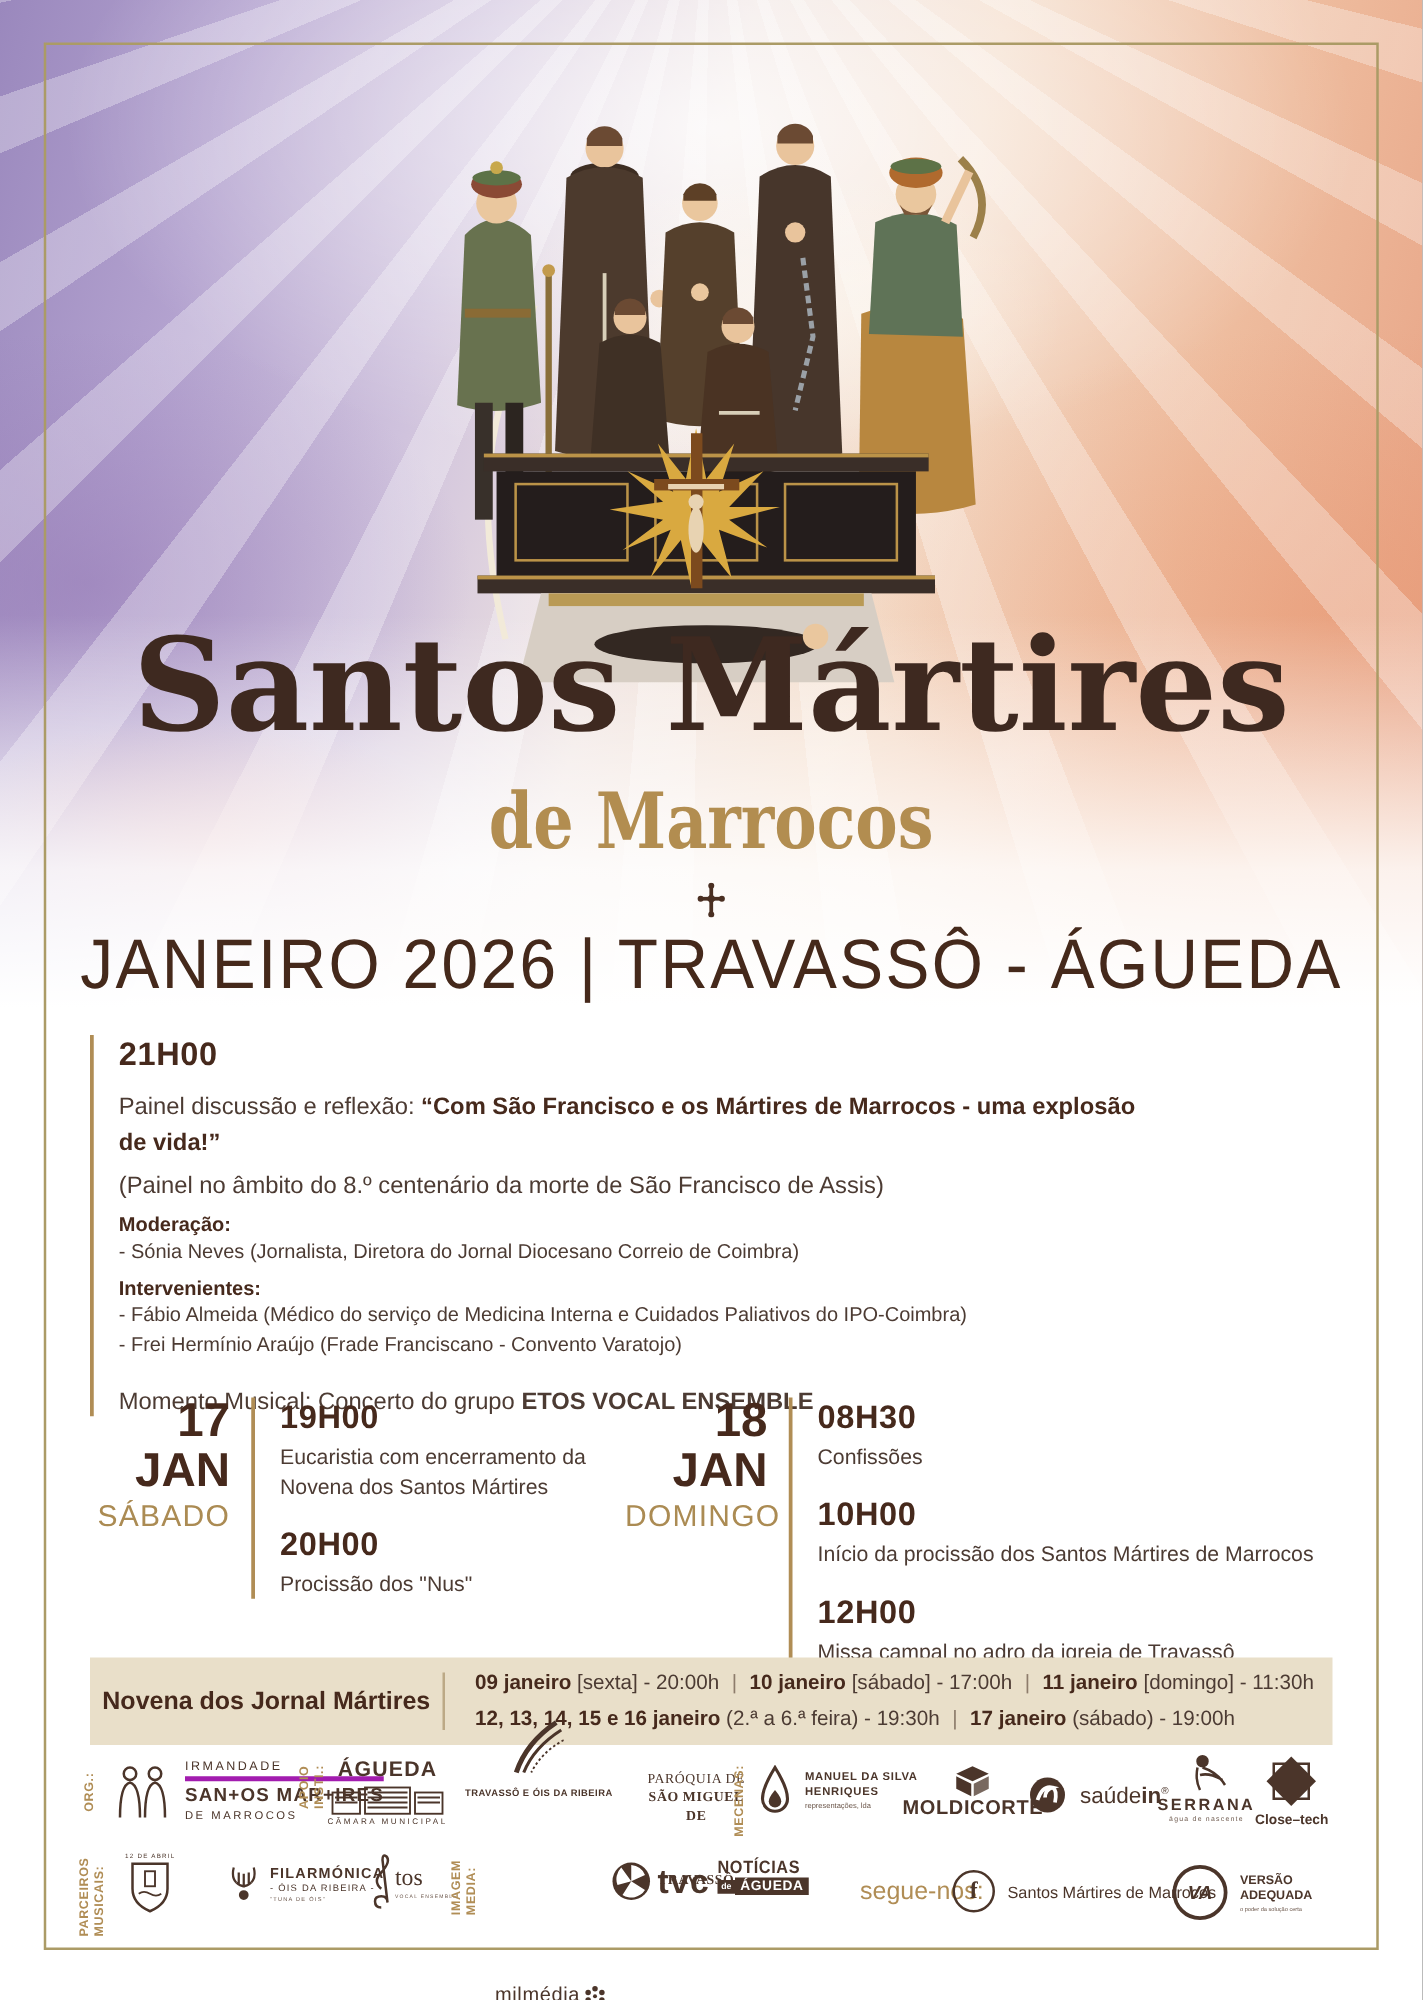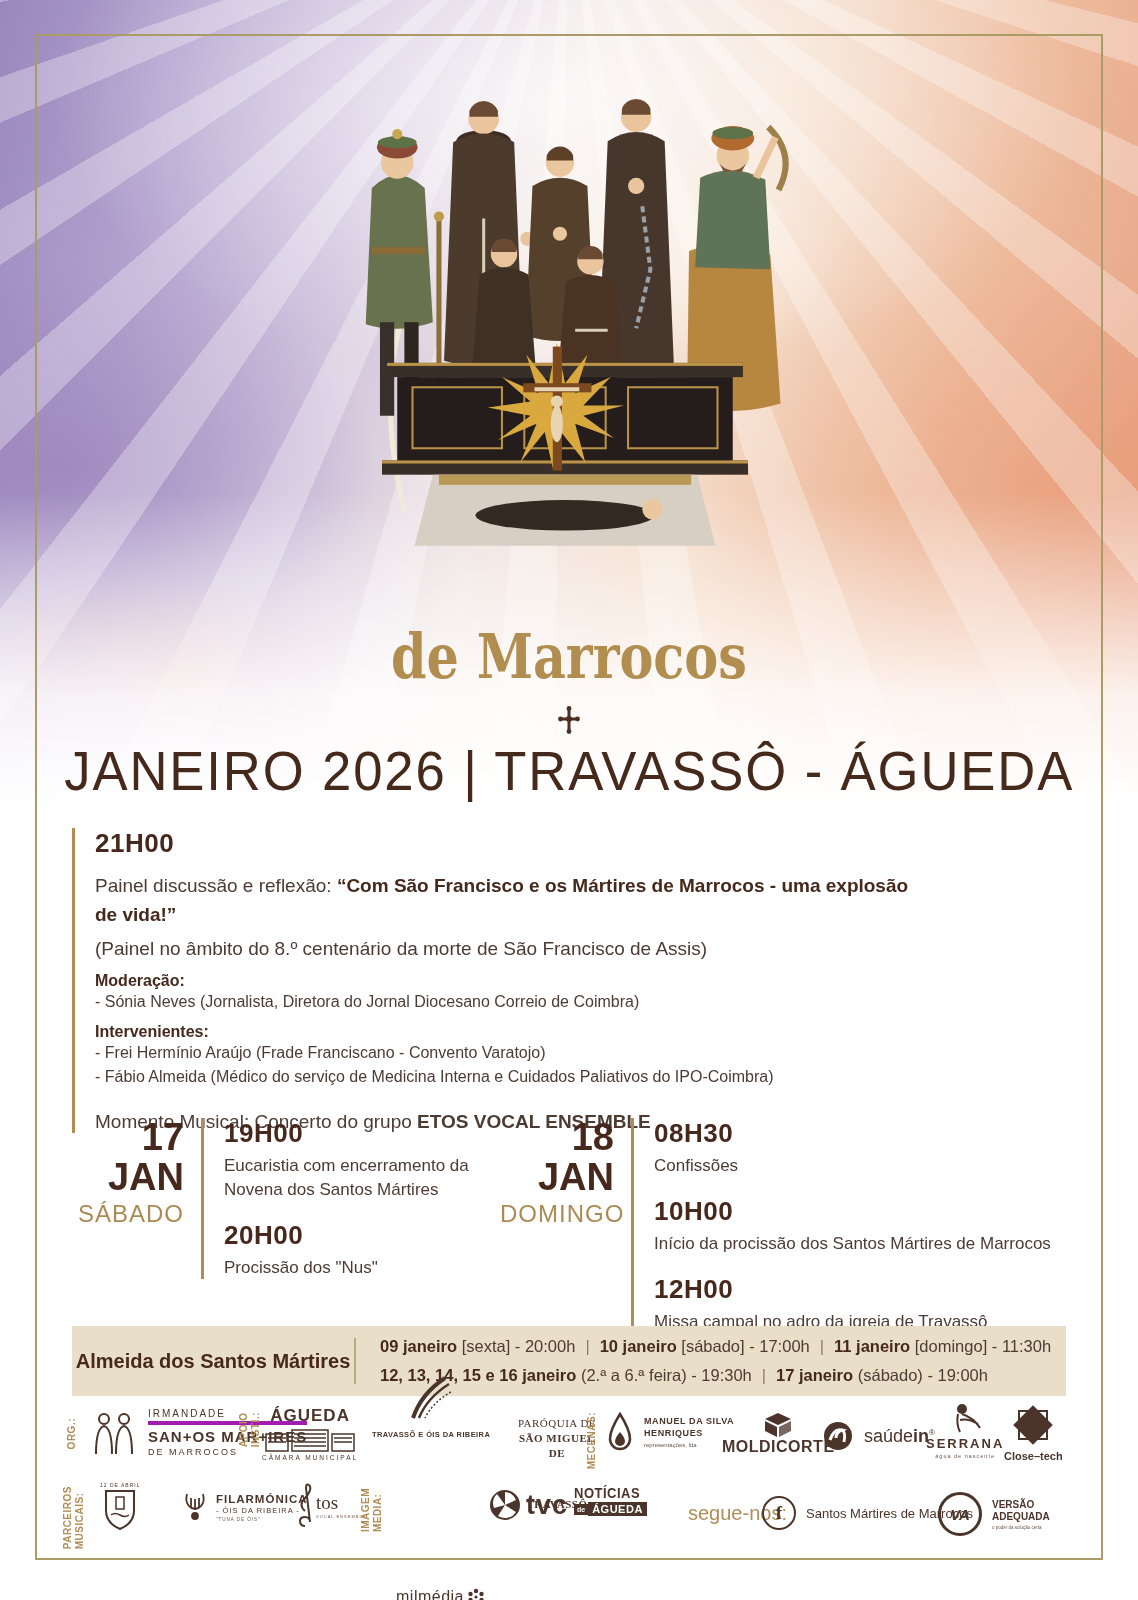--- a/index.html
+++ b/index.html
@@ -187,20 +187,21 @@
       <rect x="106" y="402" width="248" height="10" fill="#b99a55"></rect>
       <ellipse cx="230" cy="442" rx="88" ry="15" fill="#332822"></ellipse>
       <circle cx="316" cy="436" r="10" fill="#eac79e"></circle>
     </svg>
     <div class="clouds"></div>
     <div class="hero-fade"></div>
   </div>
 
   <div class="frame"></div>
 
+  <div class="t1">Santos Mártires</div>
   <div class="t2">
     <span>de Marrocos</span>
   </div>
   <div class="orn">
     <svg width="26" height="28" viewBox="0 0 26 28">
       <g fill="#4a2f22">
         <rect x="11.5" y="2" width="3" height="24"></rect>
         <rect x="4" y="11.5" width="18" height="3"></rect>
         <circle cx="13" cy="2.5" r="2.4"></circle>
           <circle cx="13" cy="25.5" r="2.4"></circle>
@@ -215,22 +216,22 @@
   </div>
 
   <div class="ev" style="left:72px;top:828px;width:996px;">
     <div class="ccol" style="width:830px;">
       <div class="time">21H00</div>
       <div class="body"><span>Painel discussão e reflexão: </span><b>“Com São Francisco e os Mártires de Marrocos - uma explosão de vida!”</b></div>
       <div class="body" style="margin-top:4px;">(Painel no âmbito do 8.º centenário da morte de São Francisco de Assis)</div>
       <div class="blab">Moderação:</div>
       <div class="sm">- Sónia Neves (Jornalista, Diretora do Jornal Diocesano Correio de Coimbra)</div>
       <div class="blab">Intervenientes:</div>
+      <div class="sm">- Fábio Almeida (Médico do serviço de Medicina Interna e Cuidados Paliativos do IPO-Coimbra)</div>
       <div class="sm">- Frei Hermínio Araújo (Frade Franciscano - Convento Varatojo)</div>
-      <div class="sm">- Fábio Almeida (Médico do serviço de Medicina Interna e Cuidados Paliativos do IPO-Coimbra)</div>
       <div class="mom"><span>Momento Musical: Concerto do grupo </span><b>ETOS VOCAL ENSEMBLE</b></div>
     </div>
   </div>
 
   <div class="ev" style="left:72px;top:1118px;width:408px;">
     <div class="dcol" style="width:112px;padding-right:17px;">
       <div class="date">17 JAN</div>
       <div class="wday">SÁBADO</div>
     </div>
     <div class="ccol" style="width:256px;">
@@ -250,21 +251,21 @@
       <div class="time">08H30</div>
       <div class="d17">Confissões</div>
       <div class="time t2nd">10H00</div>
       <div class="d17">Início da procissão dos Santos Mártires de Marrocos</div>
       <div class="time t2nd">12H00</div>
       <div class="d17">Missa campal no adro da igreja de Travassô</div>
     </div>
   </div>
 
   <div class="nov">
-    <div class="nov-l">Almeida dos Santos Mártires</div>
+    <div class="nov-l">Novena dos Jornal Mártires</div>
     <div class="nov-div"></div>
     <div class="nov-r">
       <div><b>09 janeiro</b><span> [sexta] - 20:00h</span><span class="nsep">|</span><b>10 janeiro</b><span> [sábado] - 17:00h</span><span class="nsep">|</span><b>11 janeiro</b><span> [domingo] - 11:30h</span></div>
       <div><b>12, 13, 14, 15 e 16 janeiro</b><span> (2.ª a 6.ª feira) - 19:30h</span><span class="nsep">|</span><b>17 janeiro</b><span> (sábado) - 19:00h</span></div>
     </div>
   </div>
 
   <div class="cred vlab" style="left:66px;top:1418px;">
     <span>ORG.:</span>
   </div>

